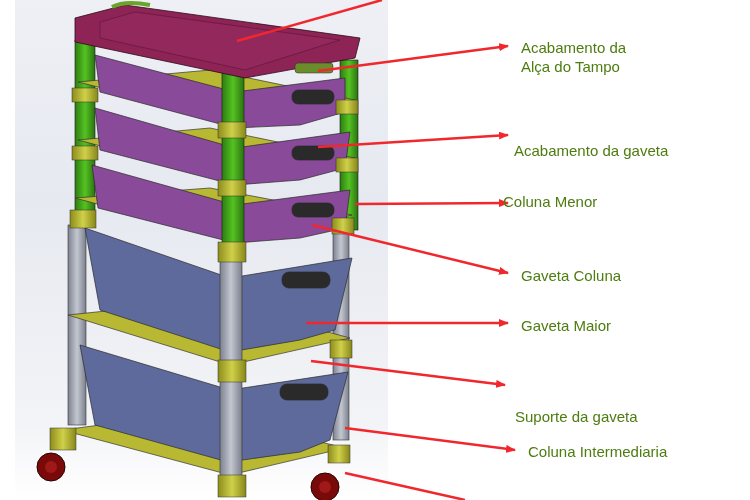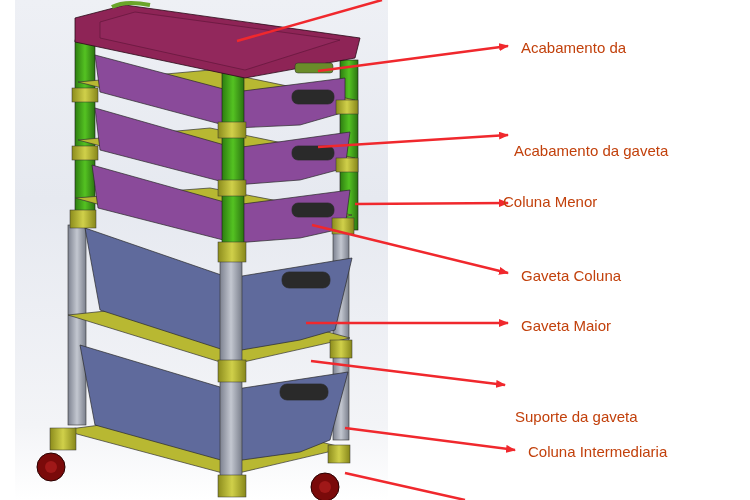--- a/index.html
+++ b/index.html
@@ -1,20 +1,20 @@
 <!DOCTYPE html>
 <html><head>
 <meta charset="utf-8">
 <style>
   html, body { margin:0; padding:0; }
   body { width:750px; height:500px; position:relative; overflow:hidden; background:#ffffff; font-family:"Liberation Sans", sans-serif; }
   .viewport { position:absolute; left:15px; top:0; width:373px; height:500px;
     background:linear-gradient(180deg,#eef0f5 0%, #e6e9f0 40%, #f3f4f7 85%, #ffffff 100%); }
   svg.scene { position:absolute; left:0; top:0; width:750px; height:500px; }
-  .label { position:absolute; font-size:15px; color:#c2410c; line-height:19px; white-space:nowrap; }
+  .label { position:absolute; font-size:15px; color:#4d7c0f; line-height:19px; white-space:nowrap; }
 </style>
 </head>
 <body>
 
 <div class="viewport"></div>
 
 <svg class="scene" viewBox="0 0 750 500">
   <defs>
     <marker id="ah" markerWidth="10" markerHeight="8" refX="9" refY="4" orient="auto" markerUnits="userSpaceOnUse">
       <path d="M0,0 L10,4 L0,8 z" fill="#f0282d"></path>
@@ -109,19 +109,20 @@
     <line x1="312" y1="225" x2="508" y2="273" marker-end="url(#ah)"></line>
     <line x1="306" y1="323" x2="508" y2="323" marker-end="url(#ah)"></line>
     <line x1="311" y1="361" x2="505" y2="385" marker-end="url(#ah)"></line>
     <line x1="345" y1="428" x2="515" y2="450" marker-end="url(#ah)"></line>
     <line x1="345" y1="473" x2="465" y2="500"></line>
   </g>
 </svg>
 
 <div class="label" style="left:521px;top:38px;">
   <div>Acabamento da</div>
+  <div>Alça do Tampo</div>
 </div>
 <div class="label" style="left:514px;top:127px;margin-top:14px;">Acabamento da gaveta</div>
 <div class="label" style="left:503px;top:192px;">Coluna Menor</div>
 <div class="label" style="left:521px;top:266px;">Gaveta Coluna</div>
 <div class="label" style="left:521px;top:316px;">Gaveta Maior</div>
 <div class="label" style="left:515px;top:395px;margin-top:12px;">Suporte da gaveta</div>
 <div class="label" style="left:528px;top:442px;">Coluna Intermediaria</div>
 
 </body></html>

